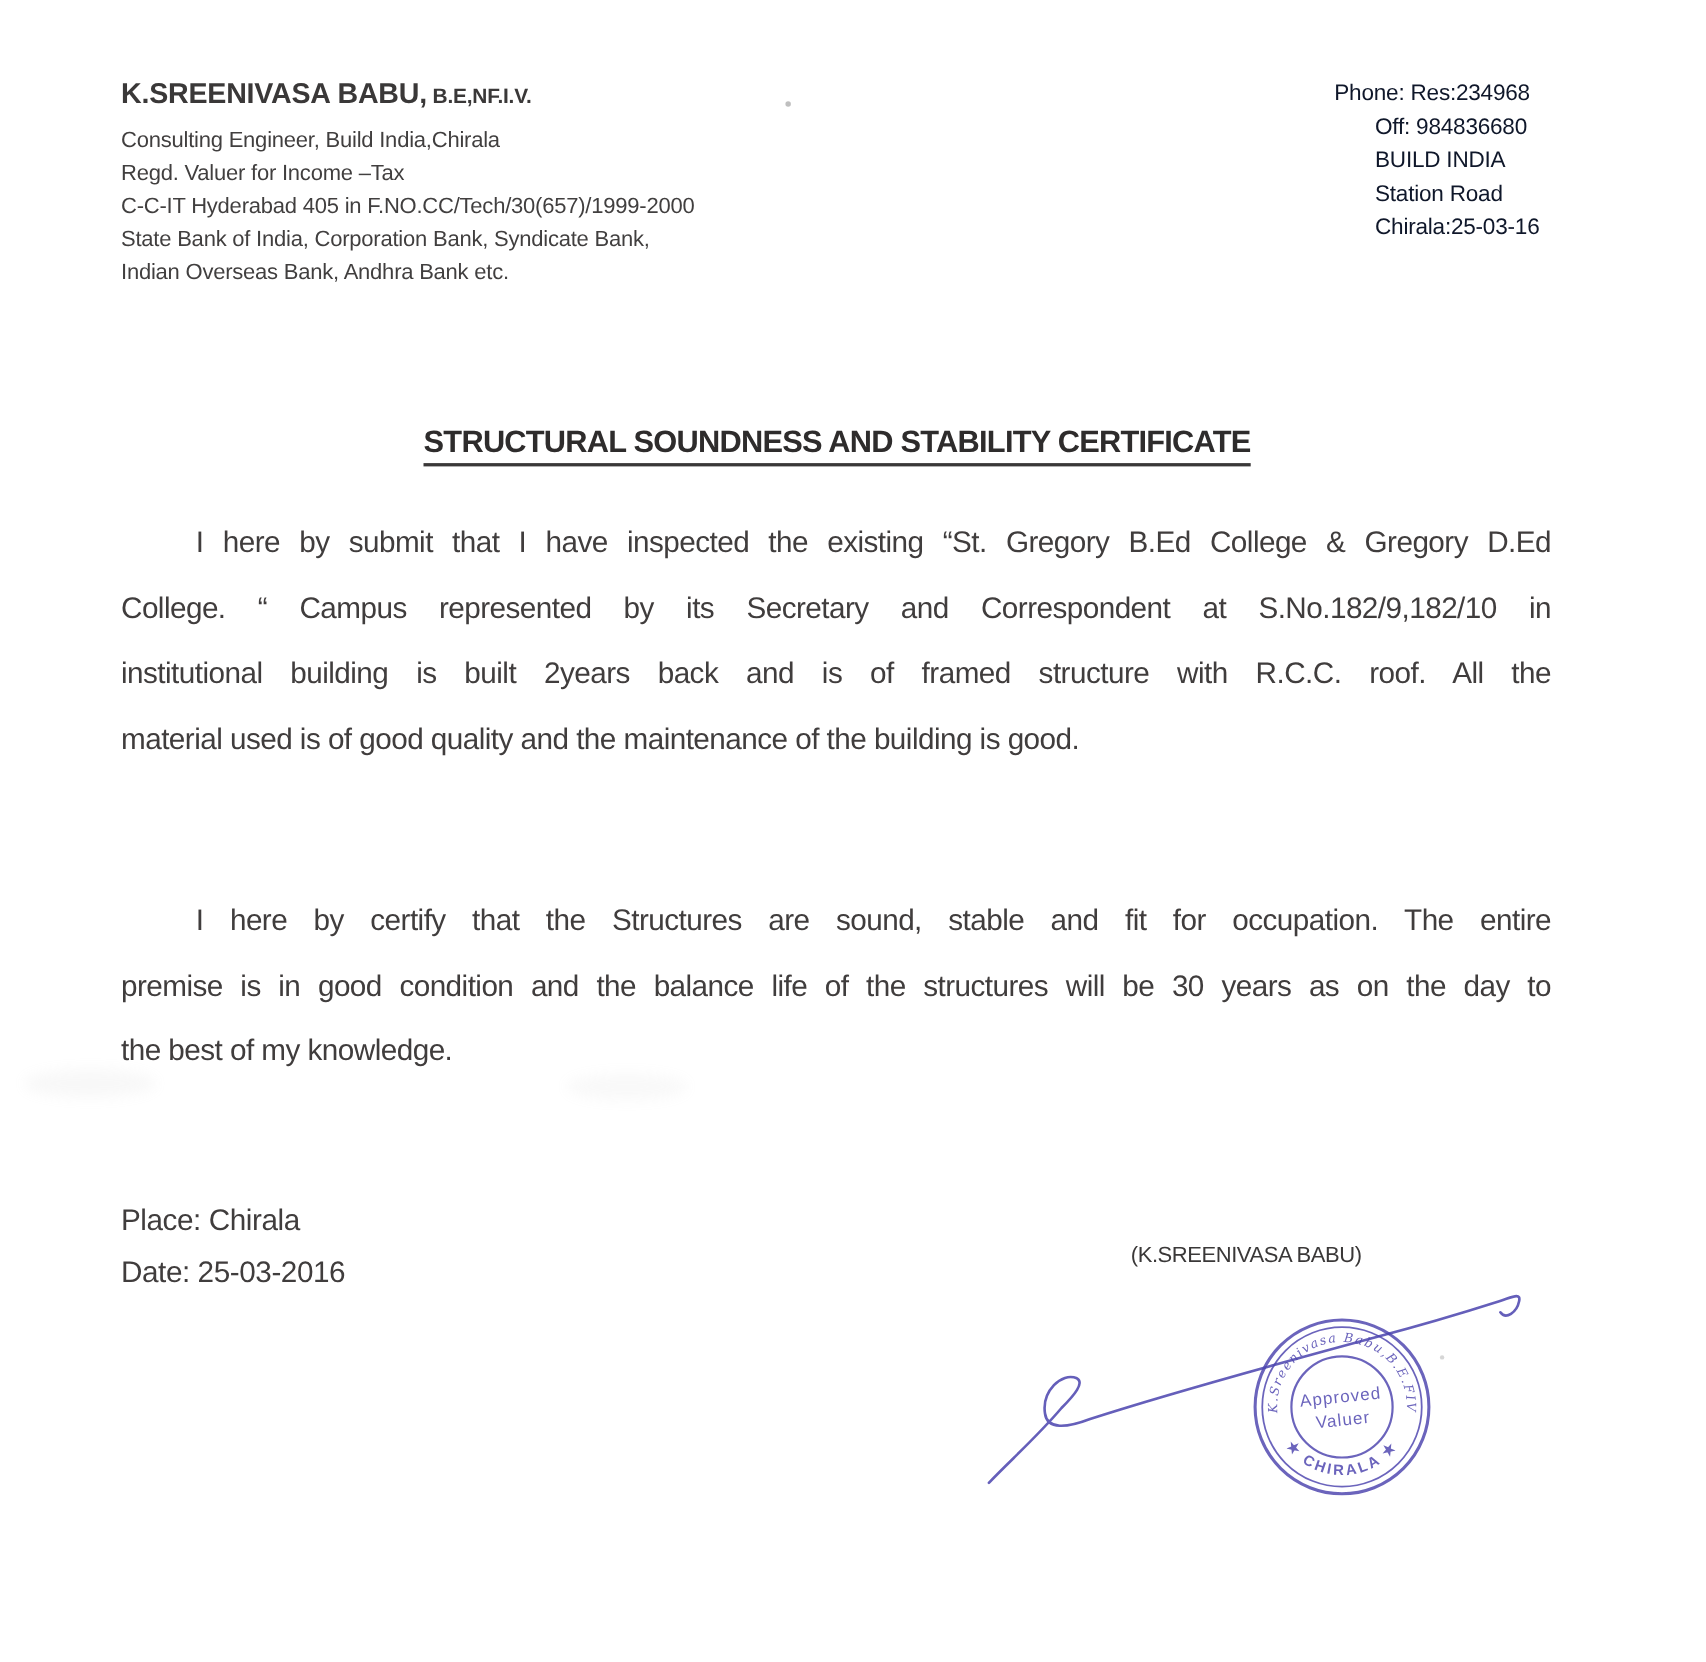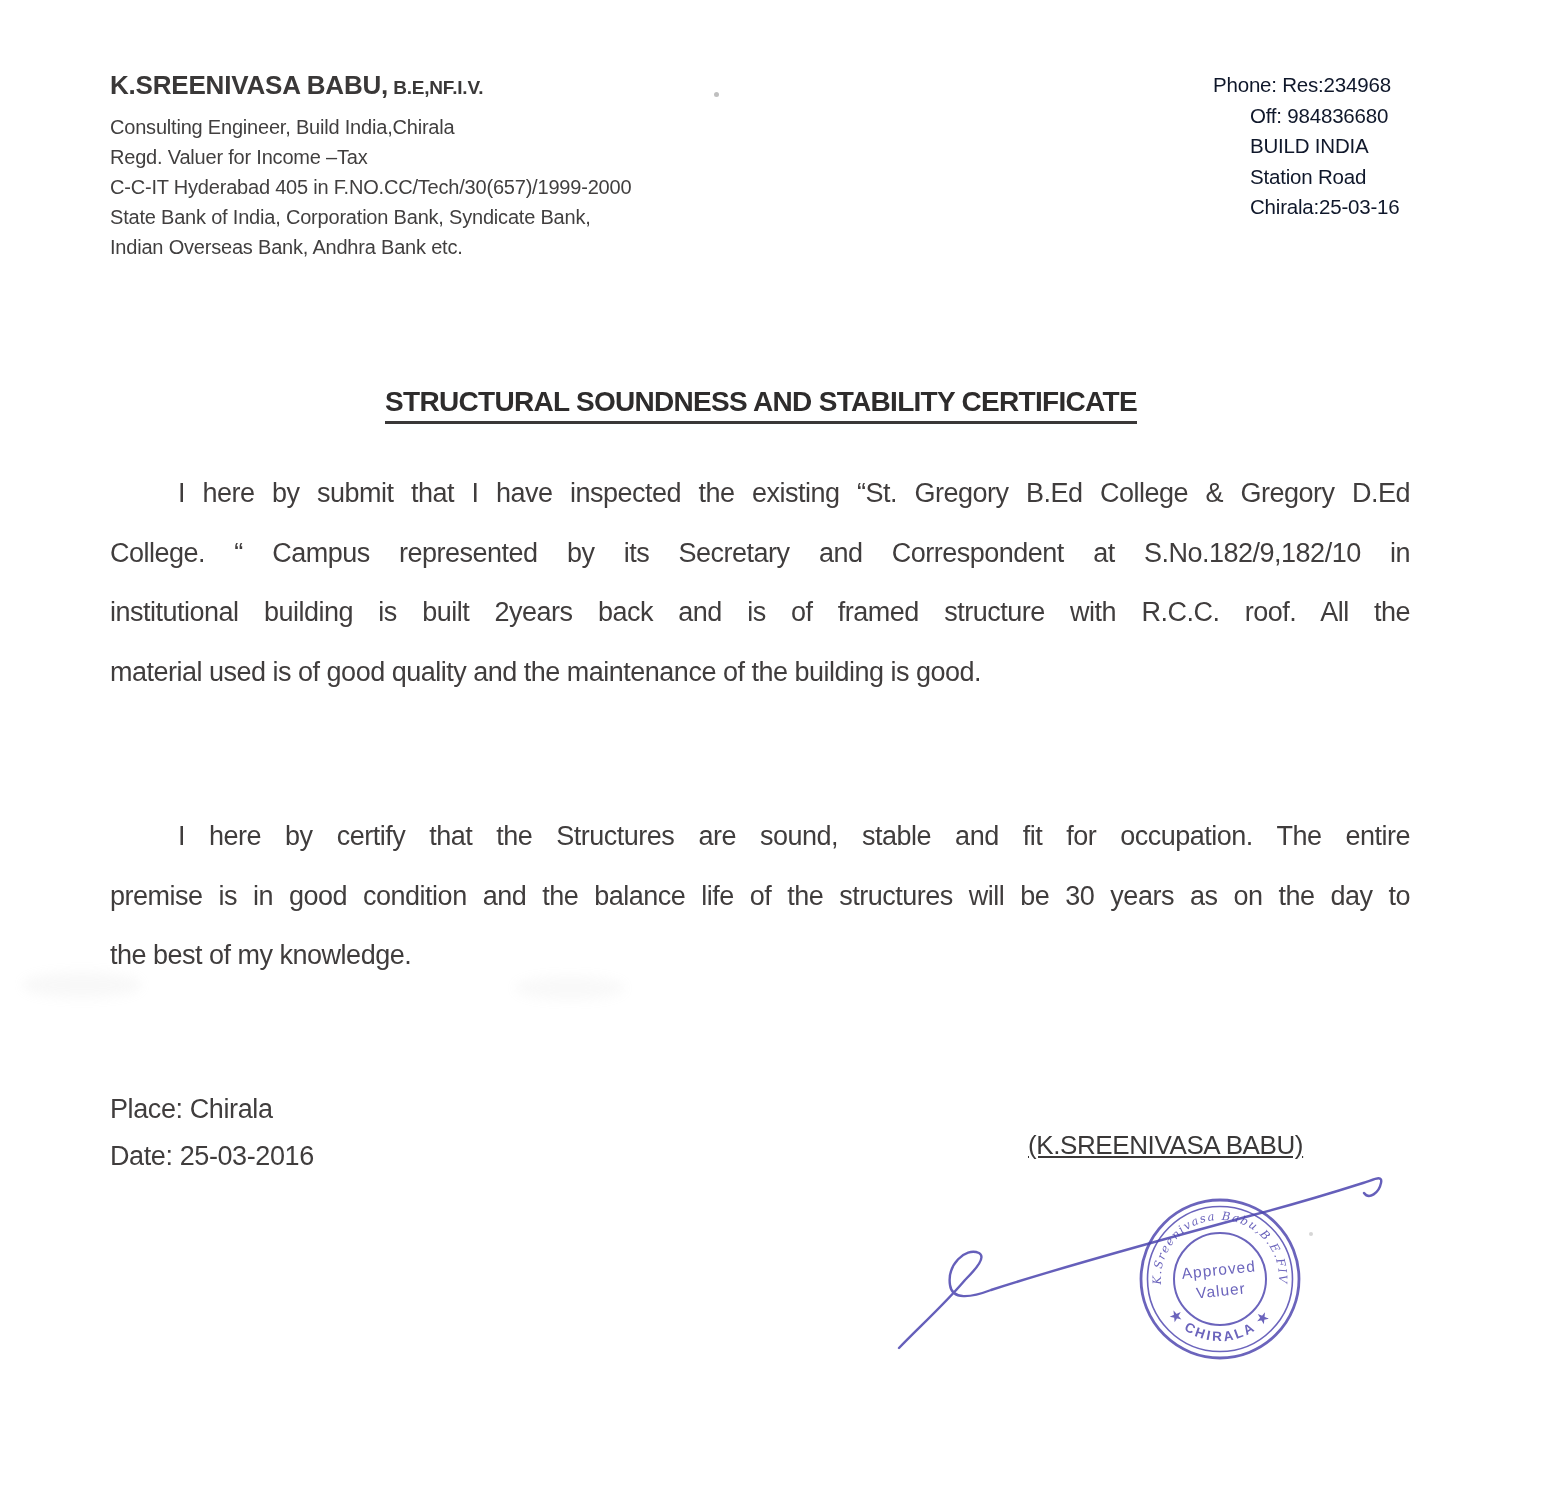--- a/index.html
+++ b/index.html
@@ -29,21 +29,21 @@
   
   .para{position:absolute;left:110px;width:1300px;font-size:27px;letter-spacing:-0.5px;line-height:59.5px;color:#403d3d;}
   .para1{top:464px;}
   .para2{top:807px;}
   .jline{text-align:justify;text-align-last:justify;text-justify:inter-word;white-space:normal;}
   .lline{text-align:left;}
   .indent{padding-left:68px;}
   
   .place-date{position:absolute;left:110px;top:1086px;font-size:27px;line-height:47px;letter-spacing:-0.4px;color:#403d3d;}
   .date-val{}
-  .signatory{position:absolute;left:1028px;top:1130px;font-size:26px;letter-spacing:-0.4px;color:#3a3838;text-decoration:underline;}
+  .signatory{position:absolute;left:1028px;top:1130px;font-size:20px;letter-spacing:-0.4px;color:#3a3838;}
   
   .stamp{position:absolute;left:1135px;top:1194px;width:170px;height:170px;opacity:0.88;}
   .stamp circle{fill:none;stroke:#574fb3;}
   .stamp-name{font-family:"DejaVu Serif",serif;font-style:italic;font-size:11.5px;letter-spacing:1.5px;fill:#574fb3;}
   .stamp-bottom{font-family:"Liberation Sans",sans-serif;font-size:13.5px;font-weight:bold;letter-spacing:2.5px;fill:#574fb3;}
   .stamp-center{font-family:"Liberation Sans",sans-serif;font-size:15.5px;letter-spacing:1px;fill:#574fb3;text-anchor:middle;}
   .signature{position:absolute;left:893px;top:1158px;width:560px;height:300px;z-index:3;}
   
   .speck{position:absolute;border-radius:50%;background:#8a8a8a;}
   .speck1{left:714px;top:92px;width:5px;height:5px;opacity:.55;}

